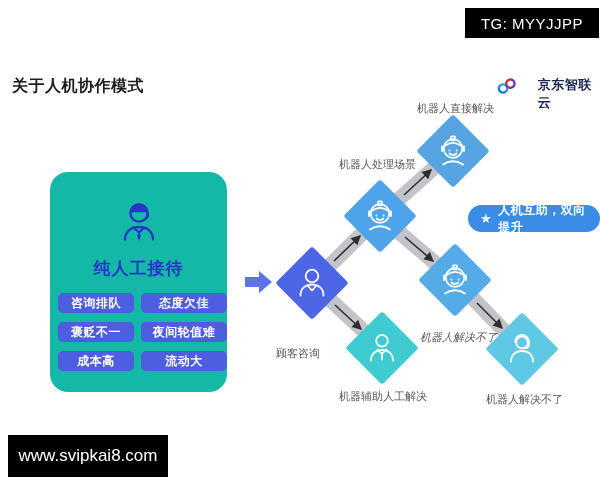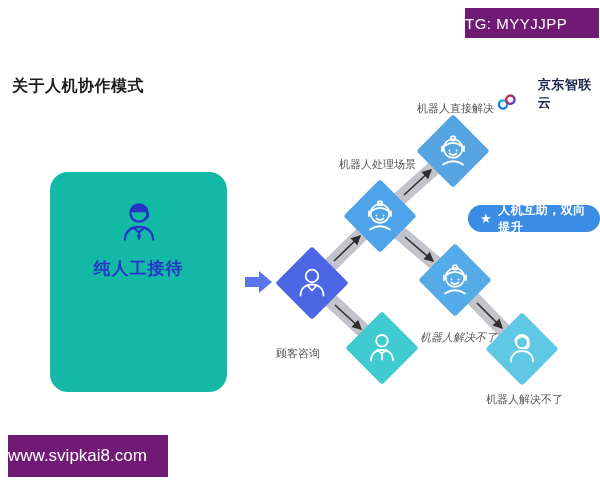--- a/index.html
+++ b/index.html
@@ -1,27 +1,27 @@
 <!DOCTYPE html>
 <html><head>
 <meta charset="utf-8">
 <style>
   * { margin:0; padding:0; box-sizing:border-box; }
   html,body { width:600px; height:480px; }
   body { font-family:"Liberation Sans","DejaVu Sans",sans-serif; background:#fff; overflow:hidden; }
   .page { position:relative; width:600px; height:480px; background:#ffffff; }
 
   
-  .wm { position:absolute; background:#701a75; color:#fff; display:flex; align-items:center; justify-content:flex-start; }
+  .wm { position:absolute; background:#000000; color:#fff; display:flex; align-items:center; justify-content:center; }
   .wm-top { left:465px; top:8px; width:134px; height:30px; font-size:15px; letter-spacing:.5px; }
   .wm-bottom { left:8px; top:435px; width:160px; height:42px; font-size:17px; }
 
   
   .slide-title { position:absolute; left:12px; top:76px; font-size:16px; font-weight:bold; color:#1c1c1c; letter-spacing:.5px;font-family:Liberation Serif, serif; }
-  .brand { position:absolute; left:495px; top:76px; display:flex; align-items:flex-end; gap:18px; }
+  .brand { position:absolute; left:495px; top:76px; display:flex; align-items:flex-start; gap:18px; }
   .brand-name { font-size:13px; font-weight:bold; color:#1a2550; letter-spacing:.5px; }
 
   
   .card { position:absolute; left:50px; top:172px; width:177px; height:220px; background:#14b8a6; border-radius:18px; text-align:center; }
   .card-icon { margin-top:26px; }
   .card-title { margin-top:7px; font-size:17px; font-weight:bold; color:#2634c8; letter-spacing:1px; }
   .chip-grid { margin:13px 7px 0 8px; display:grid; grid-template-columns:47% 53%; column-gap:7px; row-gap:9px; }
   .chip { height:20px; background:#4d5fe0; border-radius:5px; color:#fff; font-size:12px; font-weight:bold; display:flex; align-items:center; justify-content:center; letter-spacing:.5px; }
 
   
@@ -86,20 +86,28 @@
         <circle cx="24" cy="15" r="8.6"></circle>
         <path d="M15.4,14.2 a8.6,8.6 0 0 1 17.2,0 z" fill="#2634c8" stroke="none"></path>
         <path d="M32.6,15.5 q1.4,3.2 -1.8,5"></path>
         <circle cx="30" cy="21.3" r="1.1" fill="#2634c8" stroke="none"></circle>
         <path d="M10,41.5 c0,-8.5 6.5,-12.5 14,-12.5 s14,4 14,12.5"></path>
         <path d="M19,30 l5,4.3 l5,-4.3"></path>
         <path d="M24,34.5 l-2,3 l2,5.5 l2,-5.5 z" fill="#2634c8" stroke="none"></path>
       </g>
     </svg>
     <div class="card-title">纯人工接待</div>
+    <div class="chip-grid">
+      <div class="chip">咨询排队</div>
+      <div class="chip">态度欠佳</div>
+      <div class="chip">褒贬不一</div>
+      <div class="chip">夜间轮值难</div>
+      <div class="chip">成本高</div>
+      <div class="chip">流动大</div>
+    </div>
   </div>
 
   <svg class="big-arrow" width="28" height="26" viewBox="0 0 28 26">
     <polygon points="0,8 14,8 14,2 27,13 14,24 14,18 0,18" fill="#5b74e8"></polygon>
   </svg>
 
   <svg class="flow-svg" width="330" height="340" viewBox="0 0 330 340">
     <defs>
       <marker id="ah" viewBox="0 0 8 8" refX="6.5" refY="4" markerWidth="7" markerHeight="7" orient="auto">
         <path d="M0.5,0.5 L7.5,4 L0.5,7.5 z" fill="#2e2e2e"></path>
@@ -179,20 +187,21 @@
     <g>
       <rect x="-26" y="-26" width="52" height="52" rx="3" fill="#5fc8e4" transform="translate(252 259) rotate(45)"></rect>
       <use href="#ic-agent-headset" x="234" y="241" width="36" height="36"></use>
     </g>
   </svg>
 
   <div class="node-label lbl-customer">顾客咨询</div>
   <div class="node-label lbl-scene">机器人处理场景</div>
   <div class="node-label lbl-direct">机器人直接解决</div>
   <div class="node-label lbl-fail">机器人解决不了</div>
+  <div class="node-label lbl-assist">机器辅助人工解决</div>
   <div class="node-label lbl-human">机器人解决不了</div>
 
   <div class="badge">
     <span class="star">★</span>
     <span>人机互助，双向提升</span>
   </div>
 
 </div>
 
 </body></html>

